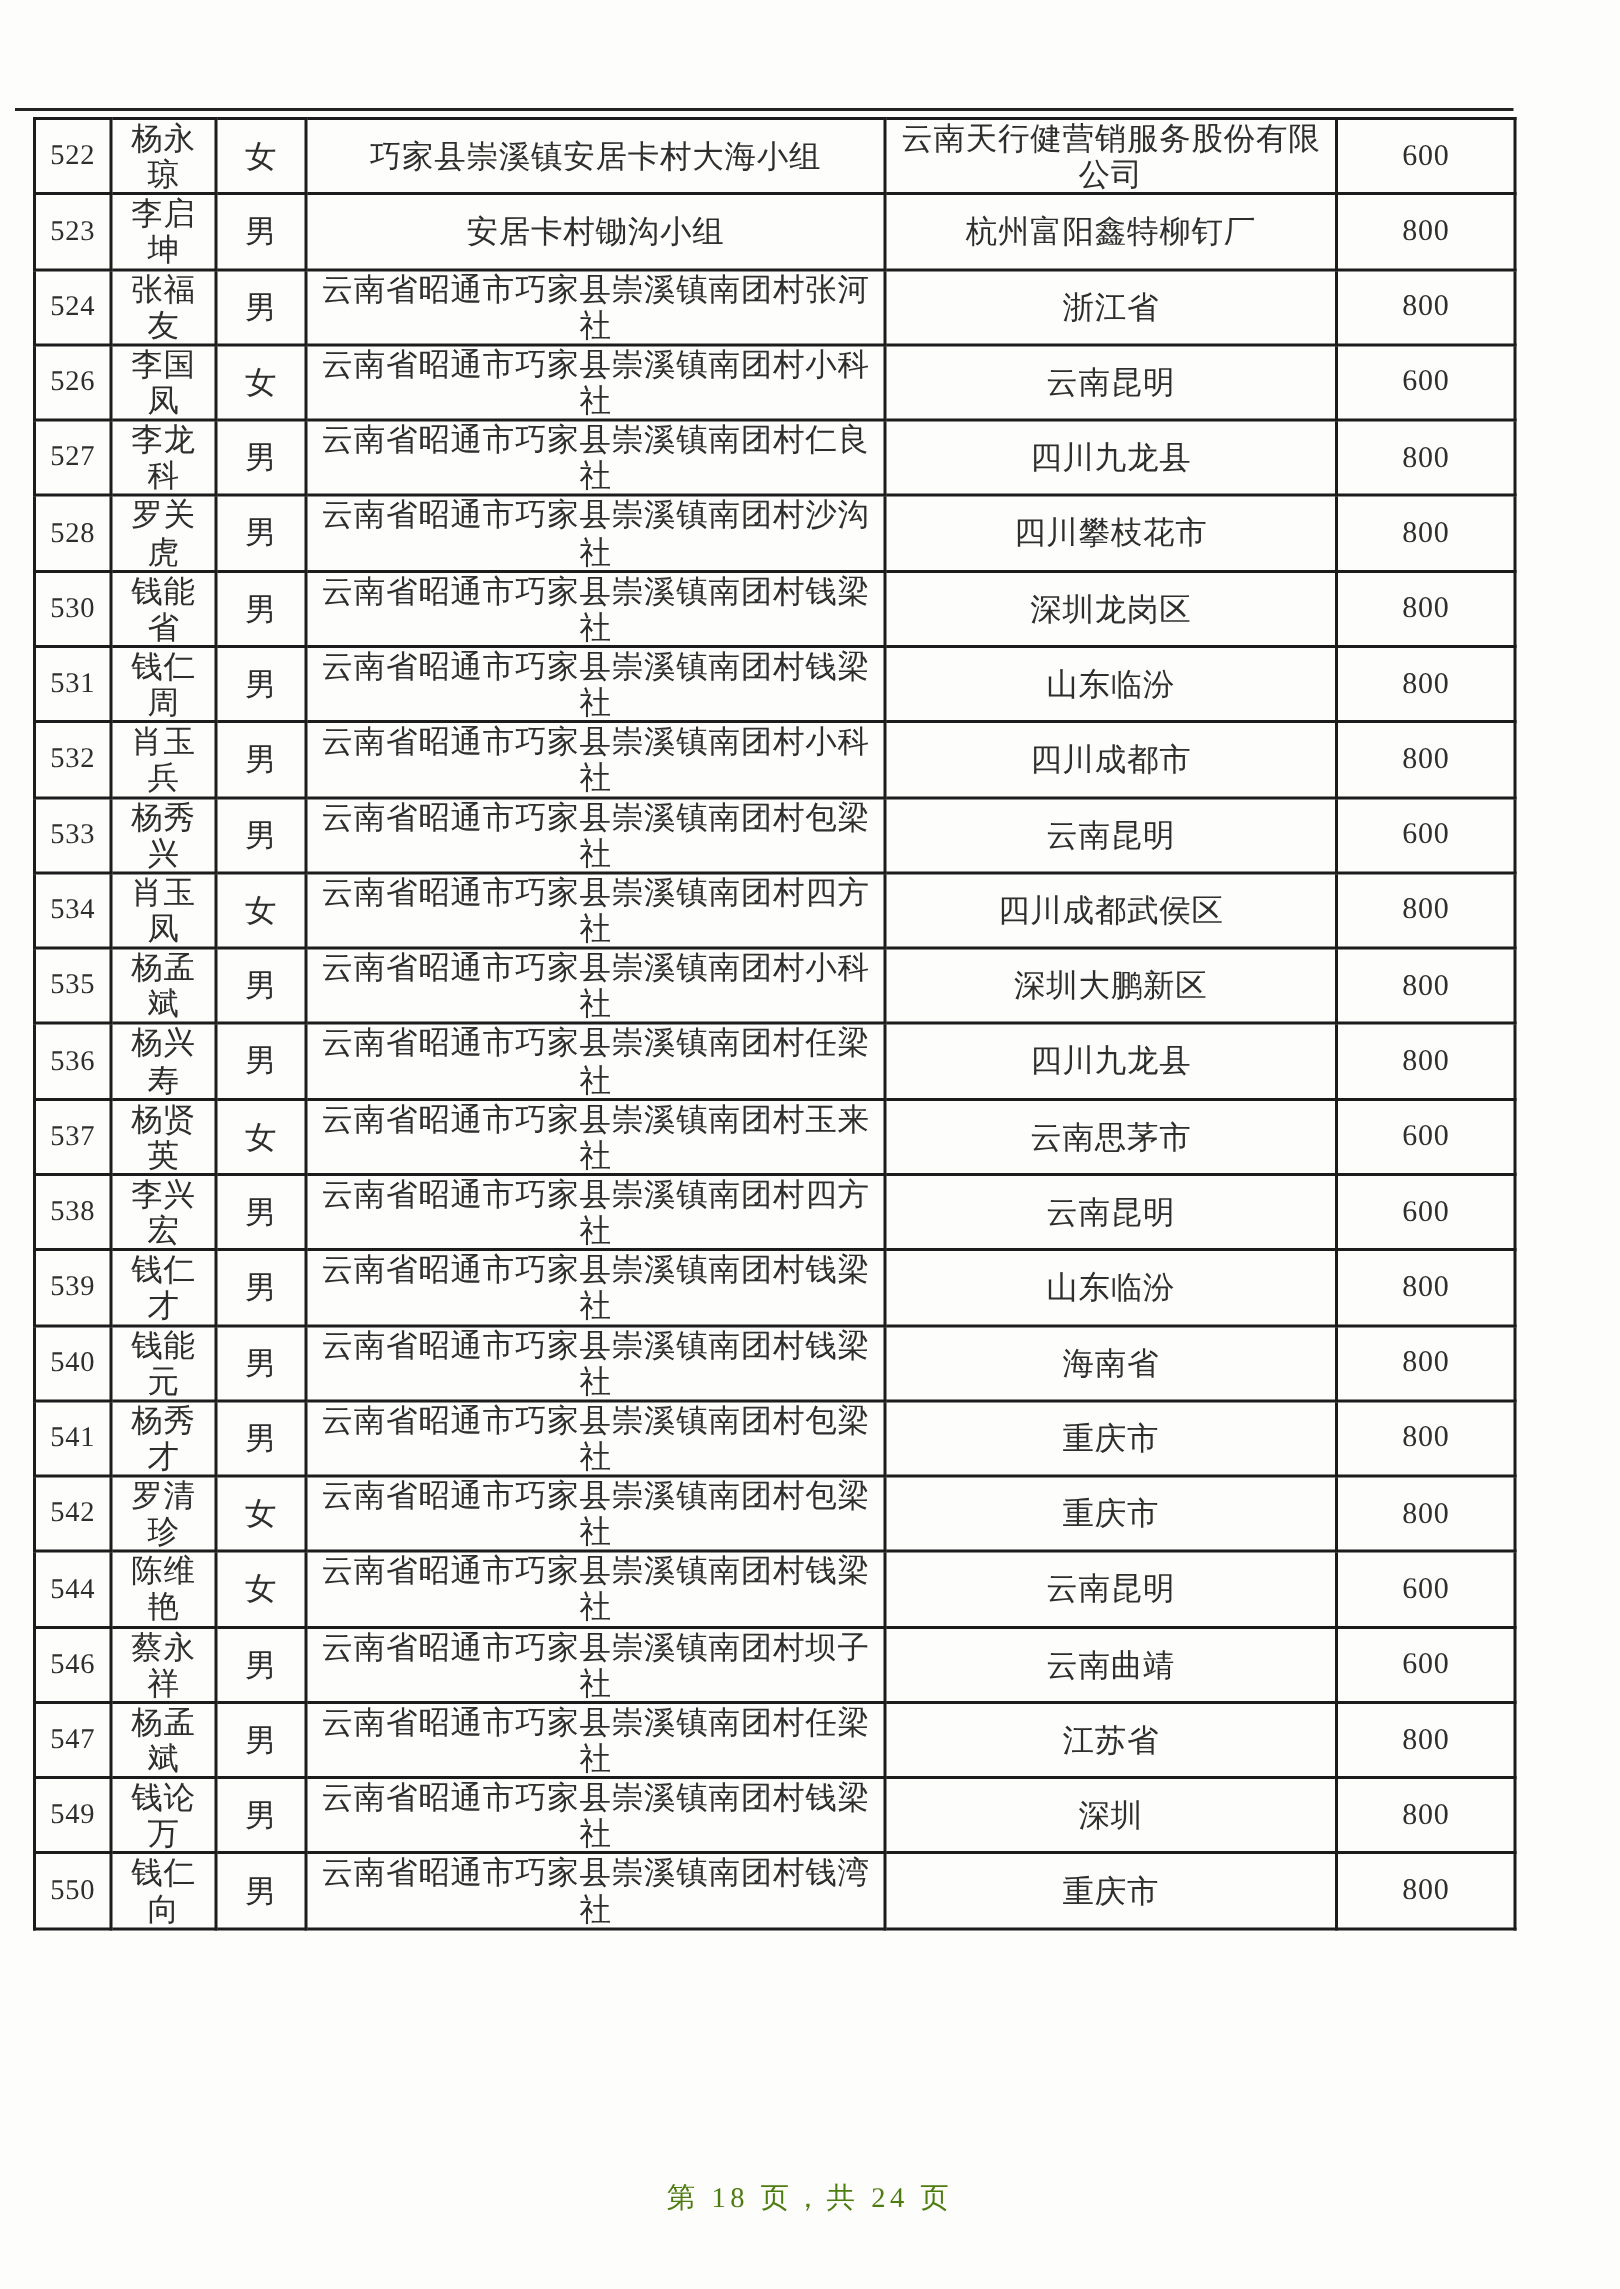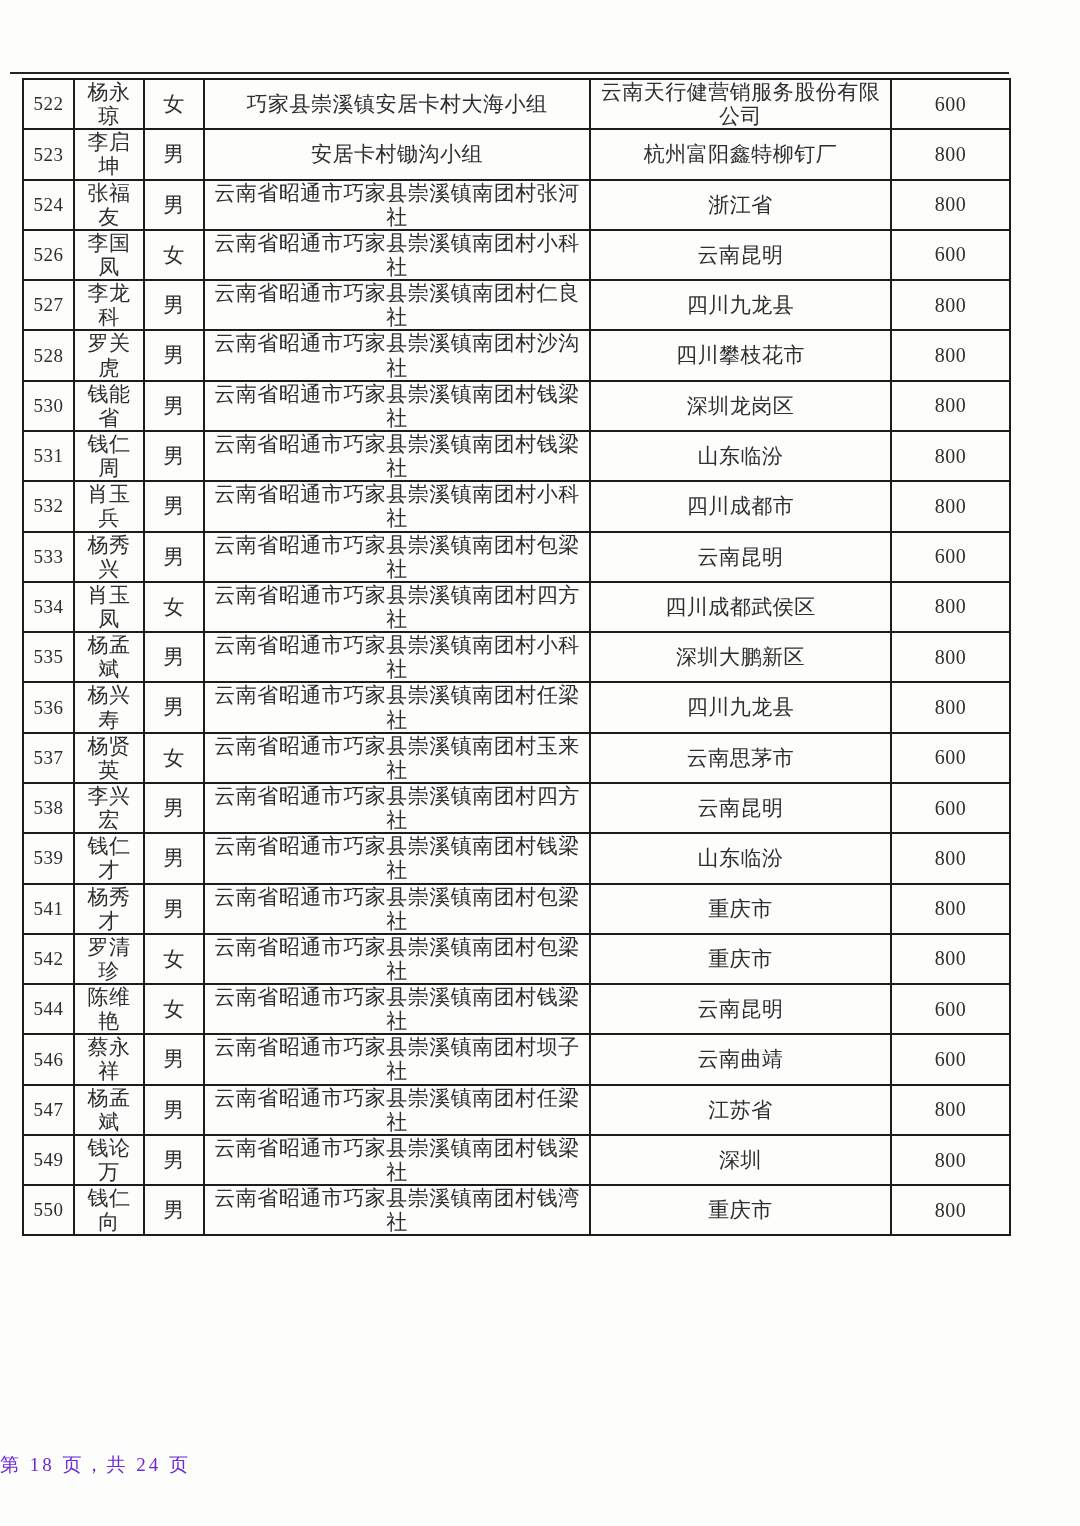--- a/index.html
+++ b/index.html
@@ -52,24 +52,24 @@
     letter-spacing: 1px;
   }
   td.col-address {
     letter-spacing: 0.2px;
   }
   .footer {
     position: absolute;
     left: 0;
     top: 1452px;
     width: 100%;
-    text-align: left;
+    text-align: center;
     font-size: 19px;
     letter-spacing: 3px;
-    color: #6d28d9;
+    color: #4d7c0f;
   }
 </style>
 </head>
 <body>
 
 <div class="page-top-rule"></div>
 
 <table class="roster">
   <colgroup>
     <col style="width:51px">
@@ -202,20 +202,28 @@
       </tr>
       <tr>
         <td class="col-no">539</td>
         <td class="col-name">钱仁才</td>
         <td class="col-gender">男</td>
         <td class="col-address">云南省昭通市巧家县崇溪镇南团村钱梁社</td>
         <td class="col-destination">山东临汾</td>
         <td class="col-amount">800</td>
       </tr>
       <tr>
+        <td class="col-no">540</td>
+        <td class="col-name">钱能元</td>
+        <td class="col-gender">男</td>
+        <td class="col-address">云南省昭通市巧家县崇溪镇南团村钱梁社</td>
+        <td class="col-destination">海南省</td>
+        <td class="col-amount">800</td>
+      </tr>
+      <tr>
         <td class="col-no">541</td>
         <td class="col-name">杨秀才</td>
         <td class="col-gender">男</td>
         <td class="col-address">云南省昭通市巧家县崇溪镇南团村包梁社</td>
         <td class="col-destination">重庆市</td>
         <td class="col-amount">800</td>
       </tr>
       <tr>
         <td class="col-no">542</td>
         <td class="col-name">罗清珍</td>

